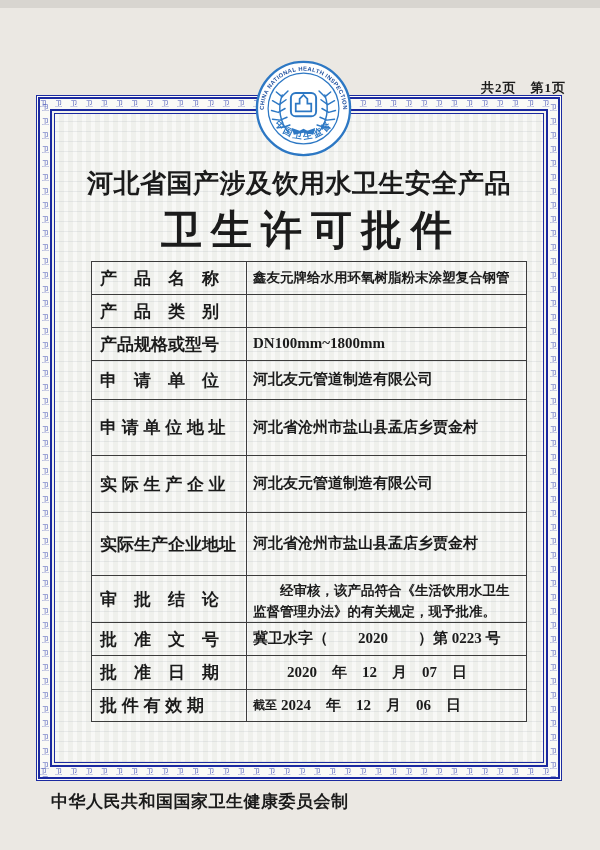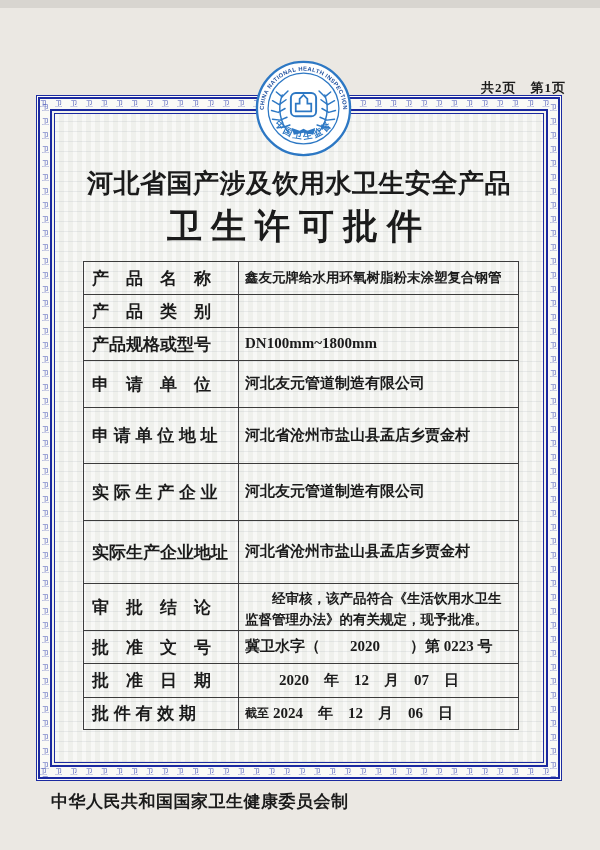--- a/index.html
+++ b/index.html
@@ -34,39 +34,39 @@
     background-color:#eff0ec;
     background-image:
       repeating-linear-gradient(0deg, rgba(130,140,155,.14) 0 1px, transparent 1px 10px),
       repeating-linear-gradient(90deg, rgba(255,255,255,.55) 0 4px, transparent 4px 9px);
   }
   
   .emblem { position:absolute; left:255px; top:52px; width:97px; height:97px; z-index:5; }
   
   .title1 { position:absolute; top:52px; left:0; width:100%; text-align:center;
             font-size:26px; font-weight:bold; letter-spacing:.5px; white-space:nowrap; }
-  .title2 { position:absolute; top:89px; left:0; width:100%; text-align:center;
-            font-size:35px; font-weight:bold; letter-spacing:9px; white-space:nowrap;font-family:Liberation Mono, monospace; }
+  .title2 { position:absolute; top:89px; left:12px; width:100%; text-align:center;
+            font-size:41px; font-weight:bold; letter-spacing:9px; white-space:nowrap;font-family:Liberation Mono, monospace; }
   
-  .cert-table { position:absolute; left:28px; top:147px; width:436px;
+  .cert-table { position:absolute; left:36px; top:147px; width:436px;
                 border:1px solid #3c3c3c; background:transparent; }
   .row { display:flex; border-bottom:1px solid #3c3c3c; }
   .row:last-child { border-bottom:none; }
   .cell-label {
     width:155px; flex:0 0 155px; border-right:1px solid #3c3c3c;
     display:flex; align-items:center; padding:0 8px;
     font-family:"Liberation Sans", sans-serif; font-weight:bold; font-size:17px;
     white-space:nowrap;
   }
   .cell-value {
     flex:1; display:flex; align-items:center; padding:0 6px;
     font-size:15px; font-weight:bold; line-height:1.3;
   }
   .r0 { height:33px; } .r1 { height:33px;text-align:right; } .r2 { height:33px; }
-  .r3 { height:47px; } .r4 { height:56px; } .r5 { height:57px; }
+  .r3 { height:39px; } .r4 { height:56px; } .r5 { height:57px; }
   .r6 { height:63px; } .r7 { height:47px; } .r8 { height:33px; }
   .r9 { height:34px;gap:12px; } .r10 { height:31px; }
   .val-tight { font-size:13.5px; letter-spacing:0; }
   .val-conclusion { display:block; font-size:13.5px; line-height:1.55;
                     padding-top:6px; text-indent:2em; }
   .val-padded { padding-left:28px; }
   .val-prefix { font-size:12px; margin-right:4px; }
   
   .footer { position:absolute; left:51px; top:782px; font-size:17px;
             font-weight:bold; letter-spacing:.5px; }

